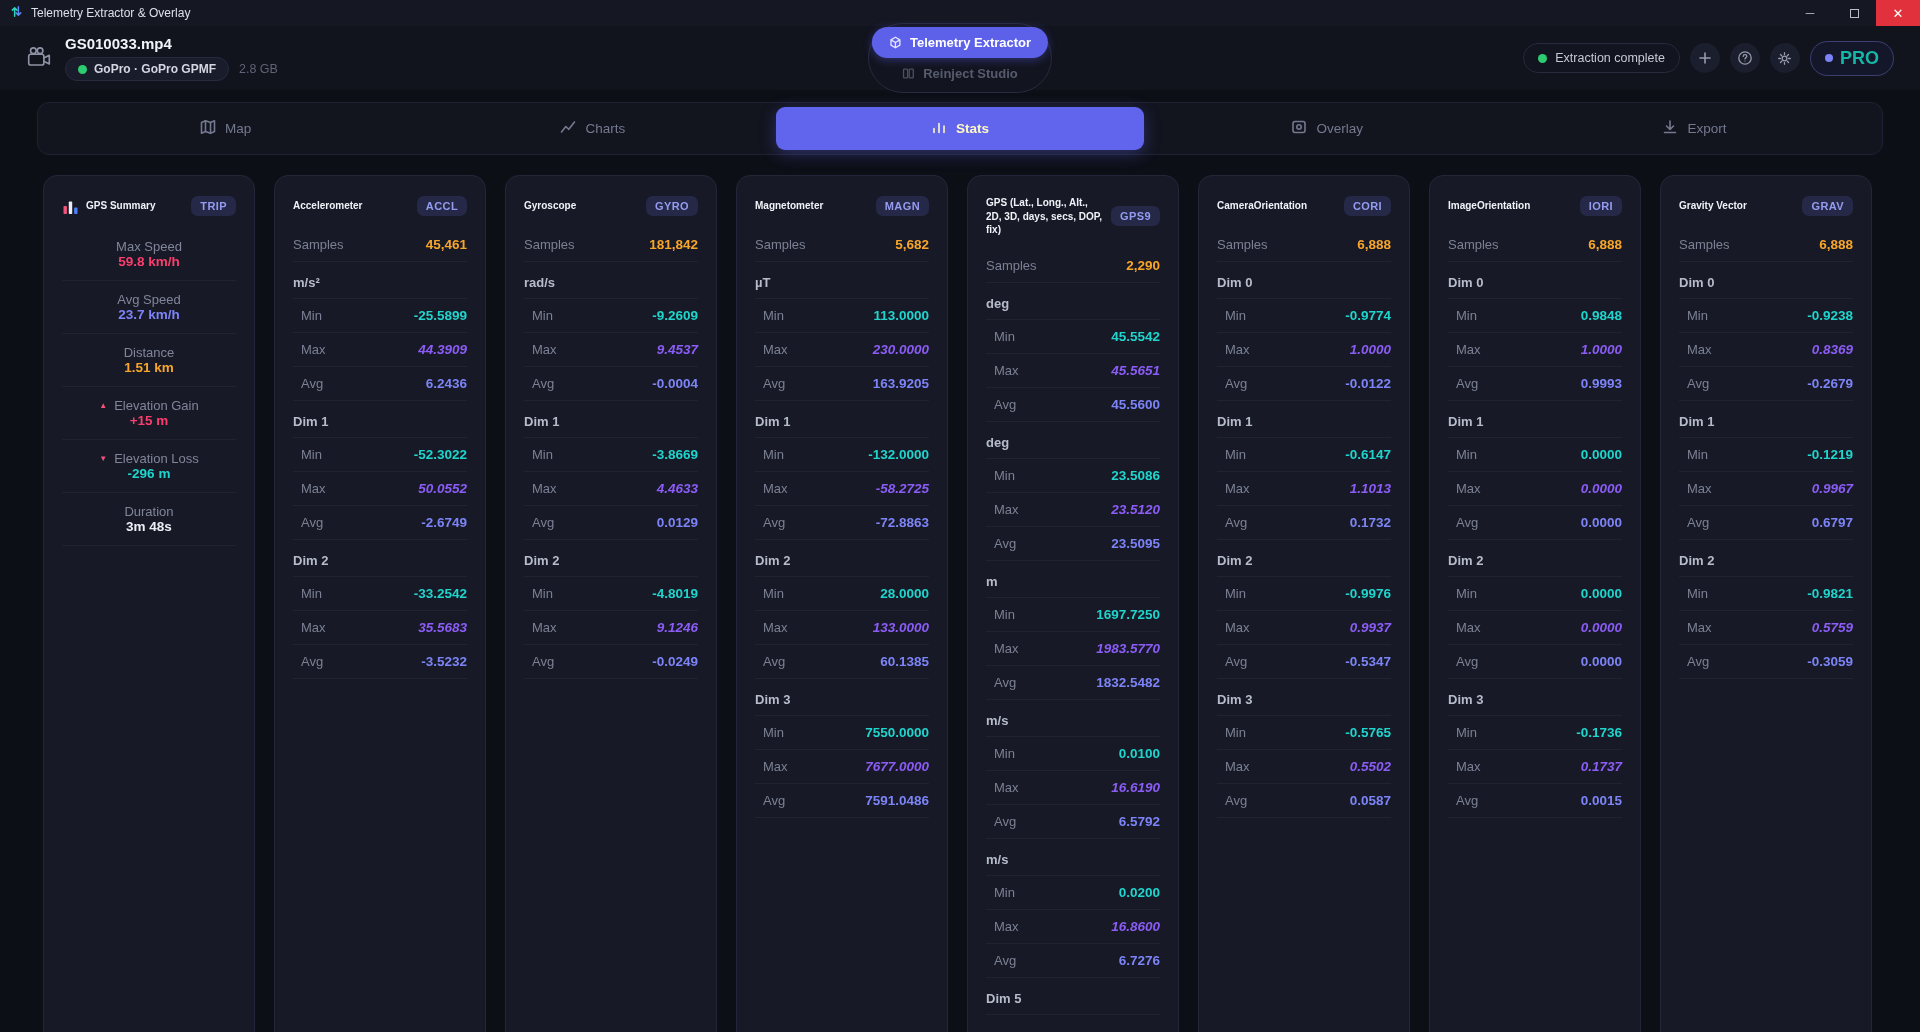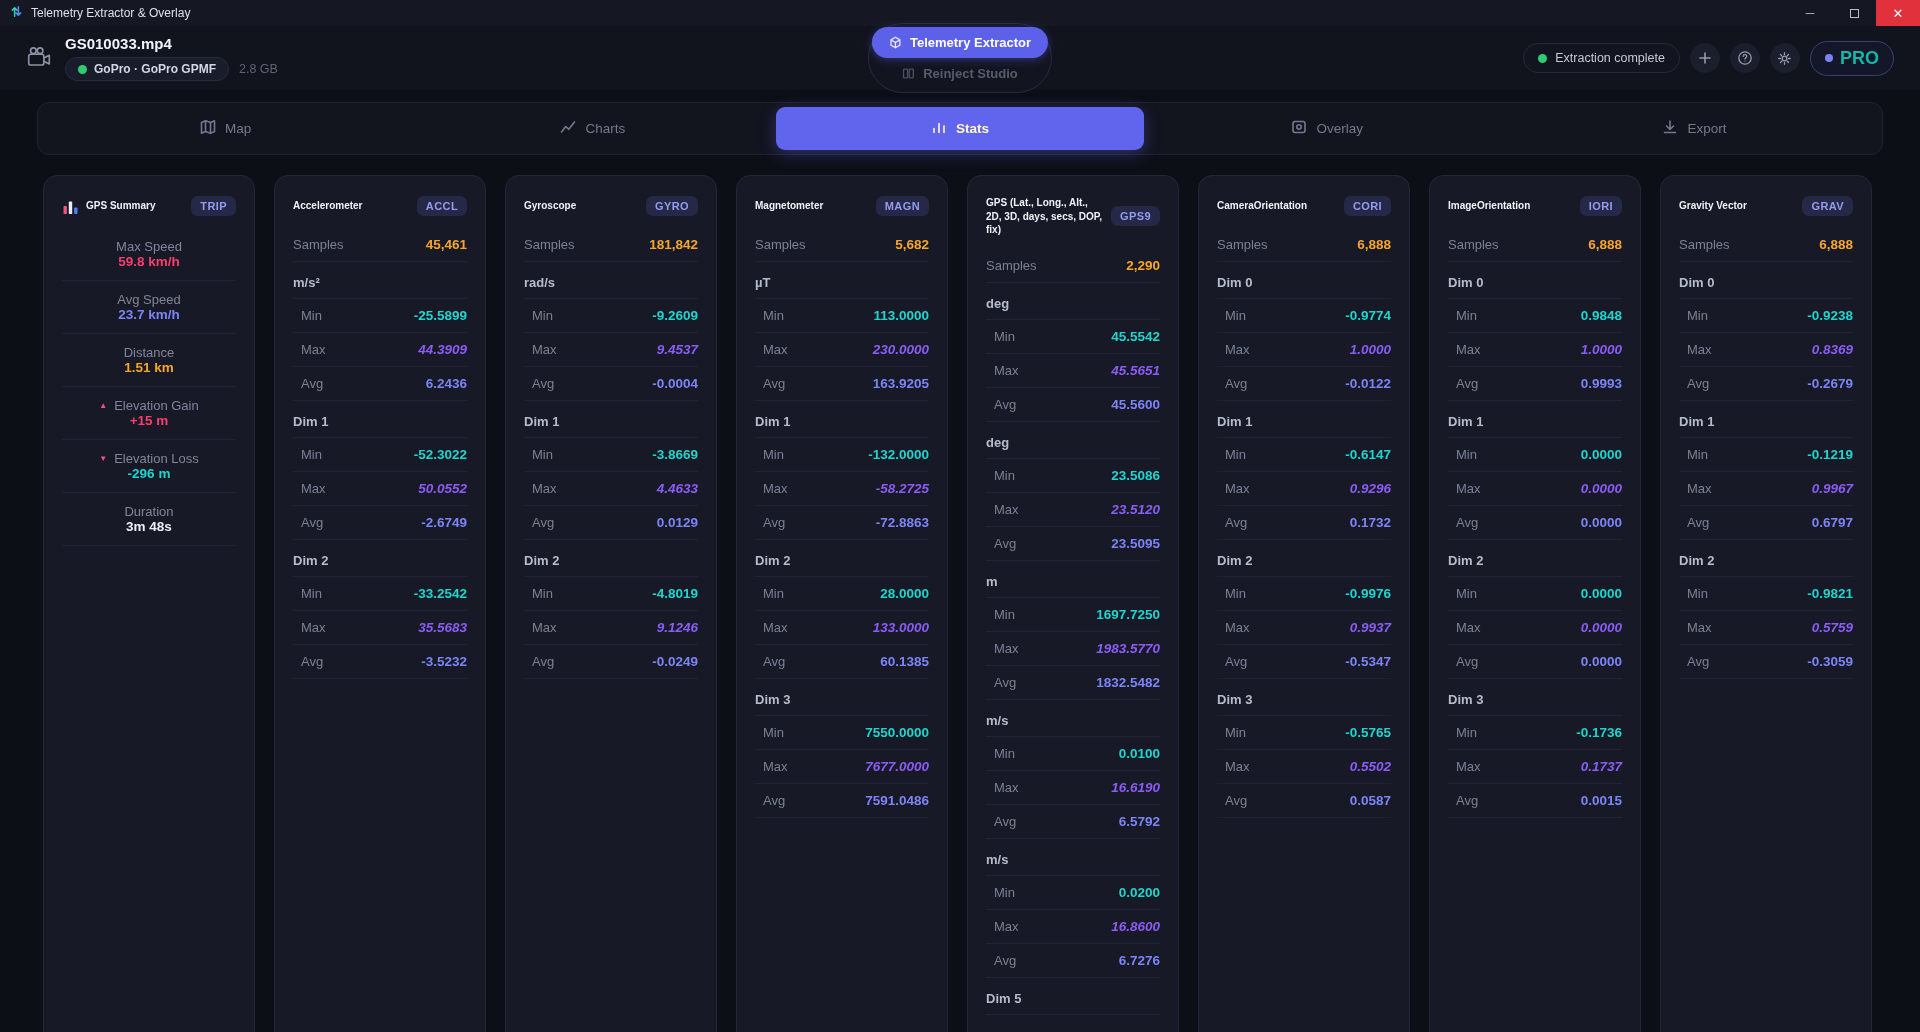--- a/index.html
+++ b/index.html
@@ -638,21 +638,21 @@
   </div>
 
   <div class="section">
     <div class="section-head">Dim 1</div>
     <div class="stat-row">
       <span class="row-label lbl-min">Min</span>
       <span class="row-value v-min">-0.6147</span>
     </div>
     <div class="stat-row">
       <span class="row-label lbl-max">Max</span>
-      <span class="row-value v-max">0.9296</span>
+      <span class="row-value v-max">1.1013</span>
     </div>
     <div class="stat-row">
       <span class="row-label lbl-avg">Avg</span>
       <span class="row-value v-avg">0.1732</span>
     </div>
   </div>
 
   <div class="section">
     <div class="section-head">Dim 2</div>
     <div class="stat-row">

